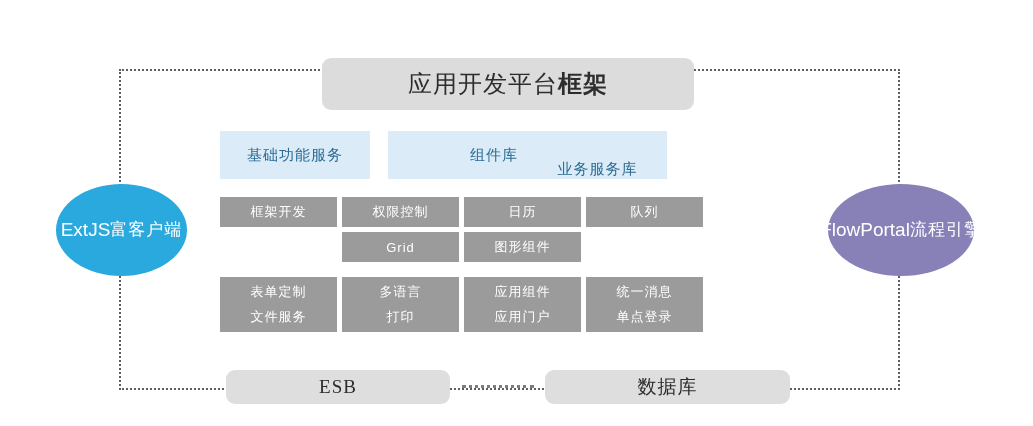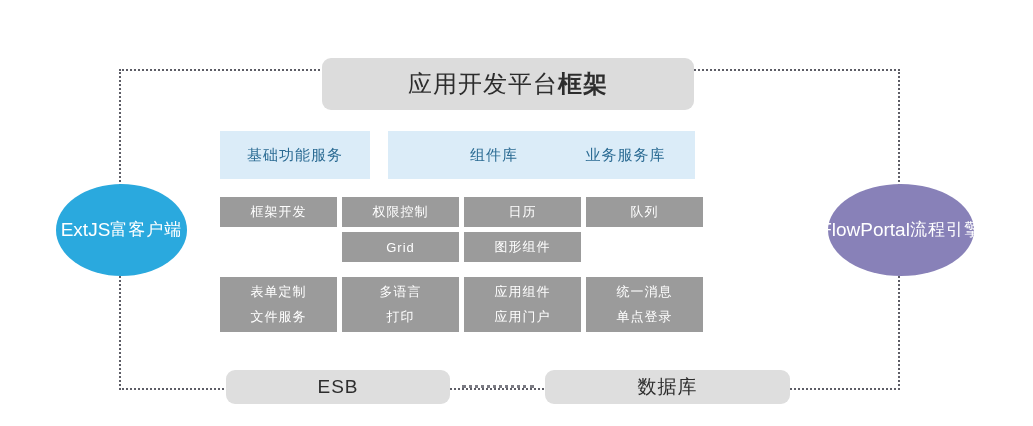--- a/index.html
+++ b/index.html
@@ -66,21 +66,21 @@
     justify-content: center;
   }
   .cat-box .cat-label {
     font-size: 15px;
     color: #2b6b93;
     letter-spacing: 1px;
     white-space: nowrap;
   }
   .cat-0 { left: 220px; width: 150px; }
   .cat-1 { left: 388px; width: 150px; padding-left: 31px; }
-  .cat-2 { left: 556px; width: 139px; }
+  .cat-2 { left: 528px; width: 139px; align-items: flex-end; }
 
   
   .cell {
     position: absolute;
     height: 30px;
     background: #9b9b9b;
     display: flex;
     align-items: center;
     justify-content: center;
   }
@@ -143,21 +143,21 @@
     display: flex;
     align-items: center;
     justify-content: center;
   }
   .bottom-pill .bp-label {
     font-size: 19px;
     color: #2d2d2d;
     letter-spacing: 1px;
     white-space: nowrap;
   }
-  .bp-0 { left: 226px; width: 224px; }
+  .bp-0 { left: 226px; width: 224px; font-family: Liberation Serif, serif; }
   .bp-1 { left: 545px; width: 245px; }
 
   .dot-connector {
     position: absolute;
     left: 462px;
     top: 385px;
     width: 72px;
     height: 0;
     border-top: 3px dotted #7d7d85;
   }

